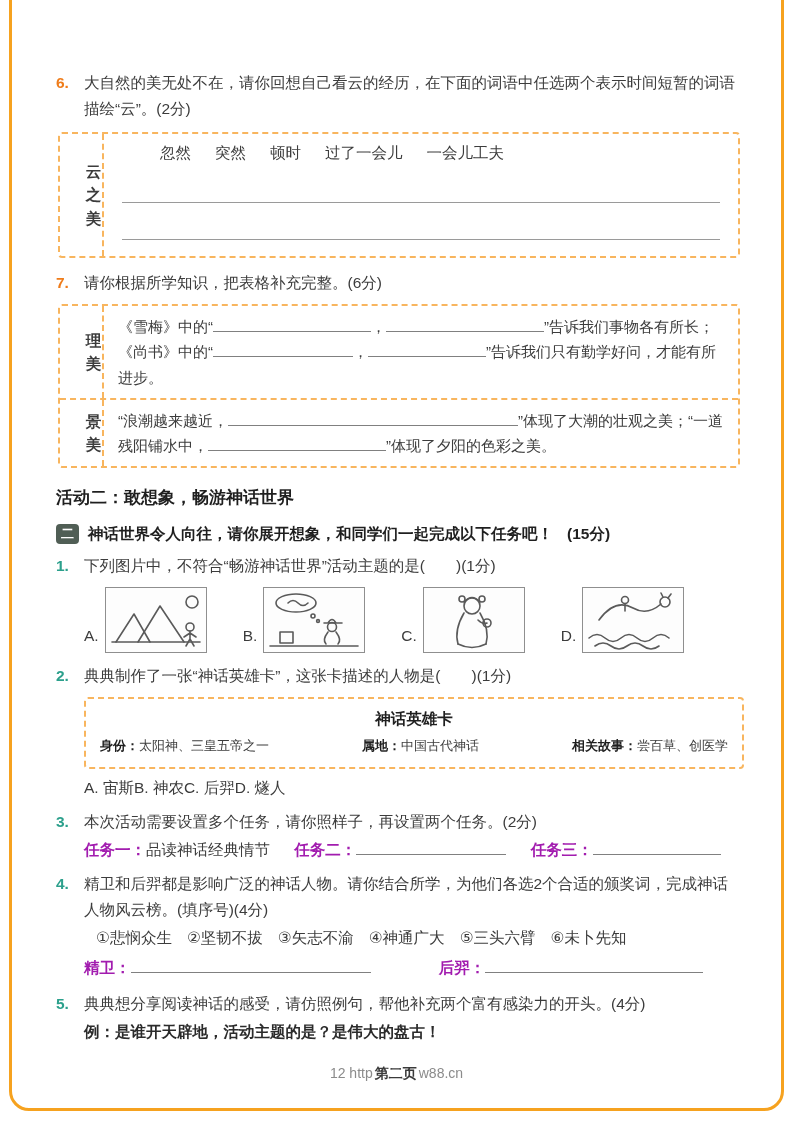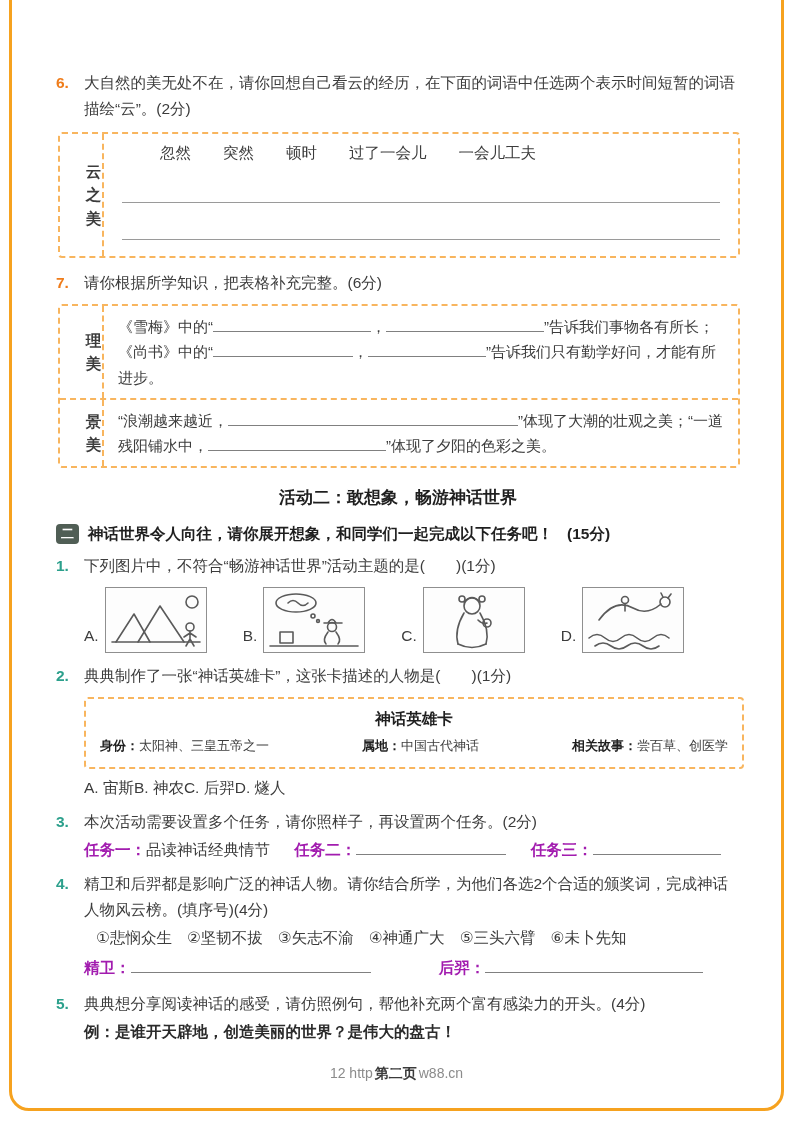--- a/index.html
+++ b/index.html
@@ -19,33 +19,33 @@
   .orange{color:#ef7c1a}
   .teal{color:#2ca08c}
   .q-text{flex:1}
 
   .dash-box{border:2px dashed #f8b55e;border-radius:4px;background:#fff}
   .side-cell{flex:0 0 42px;border-right:2px dashed #f8b55e;display:flex;align-items:center;justify-content:flex-end}
   .v-label{width:1.1em;word-break:break-all;text-align:center;line-height:1.5;font-weight:bold;color:#3c3c3c}
 
   .cloud-box{display:flex;margin:10px 0 4px 2px}
   .cloud-main{flex:1;padding:6px 18px 16px}
-  .word-row{display:flex;gap:32px;padding-left:38px}
+  .word-row{display:flex;gap:24px;padding-left:38px}
   .write-line{border-bottom:1px solid #9a9a9a;height:36px}
 
   .table7{margin:8px 0 6px 2px}
   .t-row{display:flex}
   .t-row + .t-row{border-top:2px dashed #f8b55e}
   .t-content{flex:1;padding:8px 14px;font-size:15px}
 
   .blank{display:inline-block;border-bottom:1px solid #808080;height:1em;vertical-align:baseline}
   .b290{width:290px}.b180{width:178px}.b160{width:158px}.b140{width:140px}.b120{width:118px}
   .b150{width:150px}.b130{width:128px}.b240{width:240px}.b220{width:218px}
 
-  .activity-title{text-align:center;font-weight:bold;font-size:17px;margin-top:16px;color:#1f1f1f}
+  .activity-title{text-align:left;font-weight:bold;font-size:17px;margin-top:16px;color:#1f1f1f}
   .sec-row{display:flex;align-items:center;margin-top:8px;font-weight:bold;color:#1f1f1f}
   .sec-badge{background:#505e55;color:#fff;border-radius:4px;font-size:13px;padding:0 5px;margin-right:9px;height:20px;line-height:20px;font-weight:bold}
   .sec-score{margin-left:14px}.mt6{margin-top:6px}.mt8{margin-top:8px}.mt10{margin-top:10px}.mt12{margin-top:12px}
 
   .img-row{display:flex;align-items:flex-end;margin:8px 0 2px 28px}
   .img-opt{display:flex;align-items:flex-end;margin-right:36px}
   .img-opt:last-child{margin-right:0}
   .opt-label{margin:0 6px 4px 0}
   .img-box{width:100px;height:64px;border:1px solid #8f8f8f;background:#fdfdfd;display:flex;align-items:center;justify-content:center}
   .img-box svg{stroke:#5a5a5a;fill:none;stroke-width:1.6;stroke-linecap:round;stroke-linejoin:round}
@@ -246,19 +246,19 @@
   <div class="fill-line">
     <b>精卫：</b><span class="blank b240"></span>
     <b class="gap2">后羿：</b><span class="blank b220"></span>
   </div>
 
   <div class="q-row mt10">
     <span class="q-num teal">5.</span>
     <div class="q-text">典典想分享阅读神话的感受，请仿照例句，帮他补充两个富有感染力的开头。(4分)</div>
   </div>
 
-  <div class="example">例：是谁开天辟地，创造美丽的世界？是伟大的盘古！</div>
+  <div class="example">例：是谁开天辟地，活动主题的是？是伟大的盘古！</div>
 
 </div>
 
 <div class="footer">
   <span>12 http</span><span class="page-badge">第二页</span><span>w88.cn</span>
 </div>
 
 </body></html>

